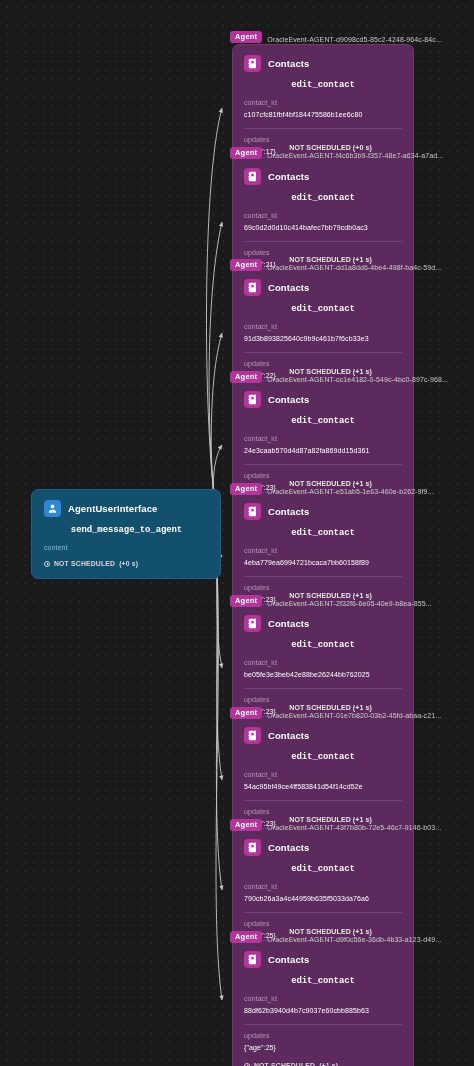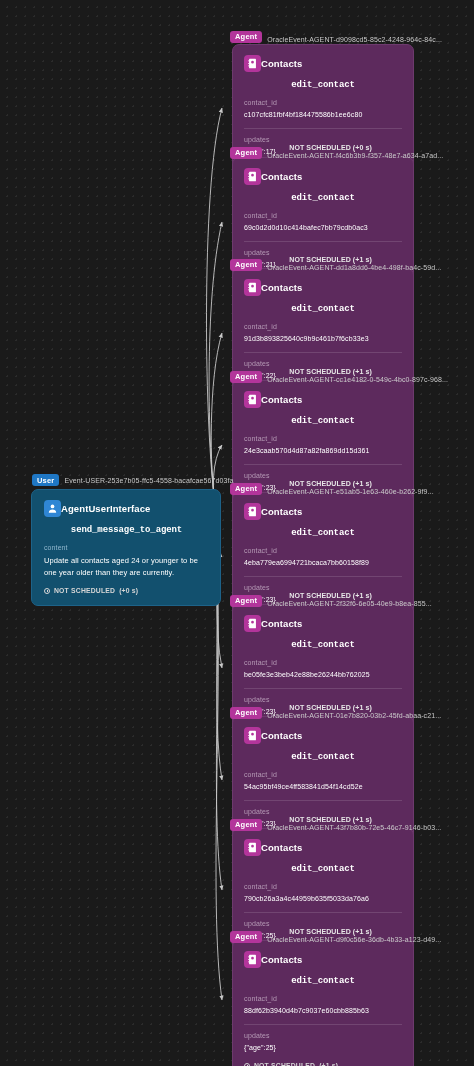--- a/index.html
+++ b/index.html
@@ -103,20 +103,21 @@
   .card-user {
     background: #12506e;
     border: 1px solid #1d6288;
     width: 190px;
     padding-left: 12px;
   }
 
   .card-head {
     display: flex;
     align-items: center;
+    gap: 7px;
     margin-bottom: 8px;
   }
 
   .card-icon {
     width: 17px;
     height: 17px;
     border-radius: 4px;
     display: flex;
     align-items: center;
     justify-content: center;
@@ -470,38 +471,33 @@
     <div class="divider"></div>
     <div class="field-key">updates</div>
     <div class="field-val">{"age":25}</div>
     <div class="sched">
       <span class="sched-ring"></span>
       <span>NOT SCHEDULED</span>
       <span>(+1 s)</span>
     </div>
   </div>
 
-  <div class="node-label-row" style="left:32px; top:474px;">
-    <span class="chip chip-user">User</span>
-    <span class="event-id" style="max-width:180px;">Event-USER-253e7b05-ffc5-4558-bacafcae567d03fa</span>
-  </div>
 
   <div class="card card-user" style="left:31px; top:489px;">
     <div class="card-head">
       <span class="card-icon icon-user">
         <svg width="11" height="11" viewBox="0 0 16 16" fill="#ffffff">
           <circle cx="8" cy="5" r="2.7"></circle>
           <path d="M2.6 14c0-3 2.4-4.6 5.4-4.6s5.4 1.6 5.4 4.6z"></path>
         </svg>
       </span>
       <span class="card-title">AgentUserInterface</span>
     </div>
     <div class="card-tool">send_message_to_agent</div>
     <div class="field-key">content</div>
-    <div class="msg-text">Update all contacts aged 24 or younger to be one year older than they are currently.</div>
     <div class="sched">
       <span class="sched-ring"></span>
       <span>NOT SCHEDULED</span>
       <span>(+0 s)</span>
     </div>
   </div>
 
 </div>
 
 </body></html>

